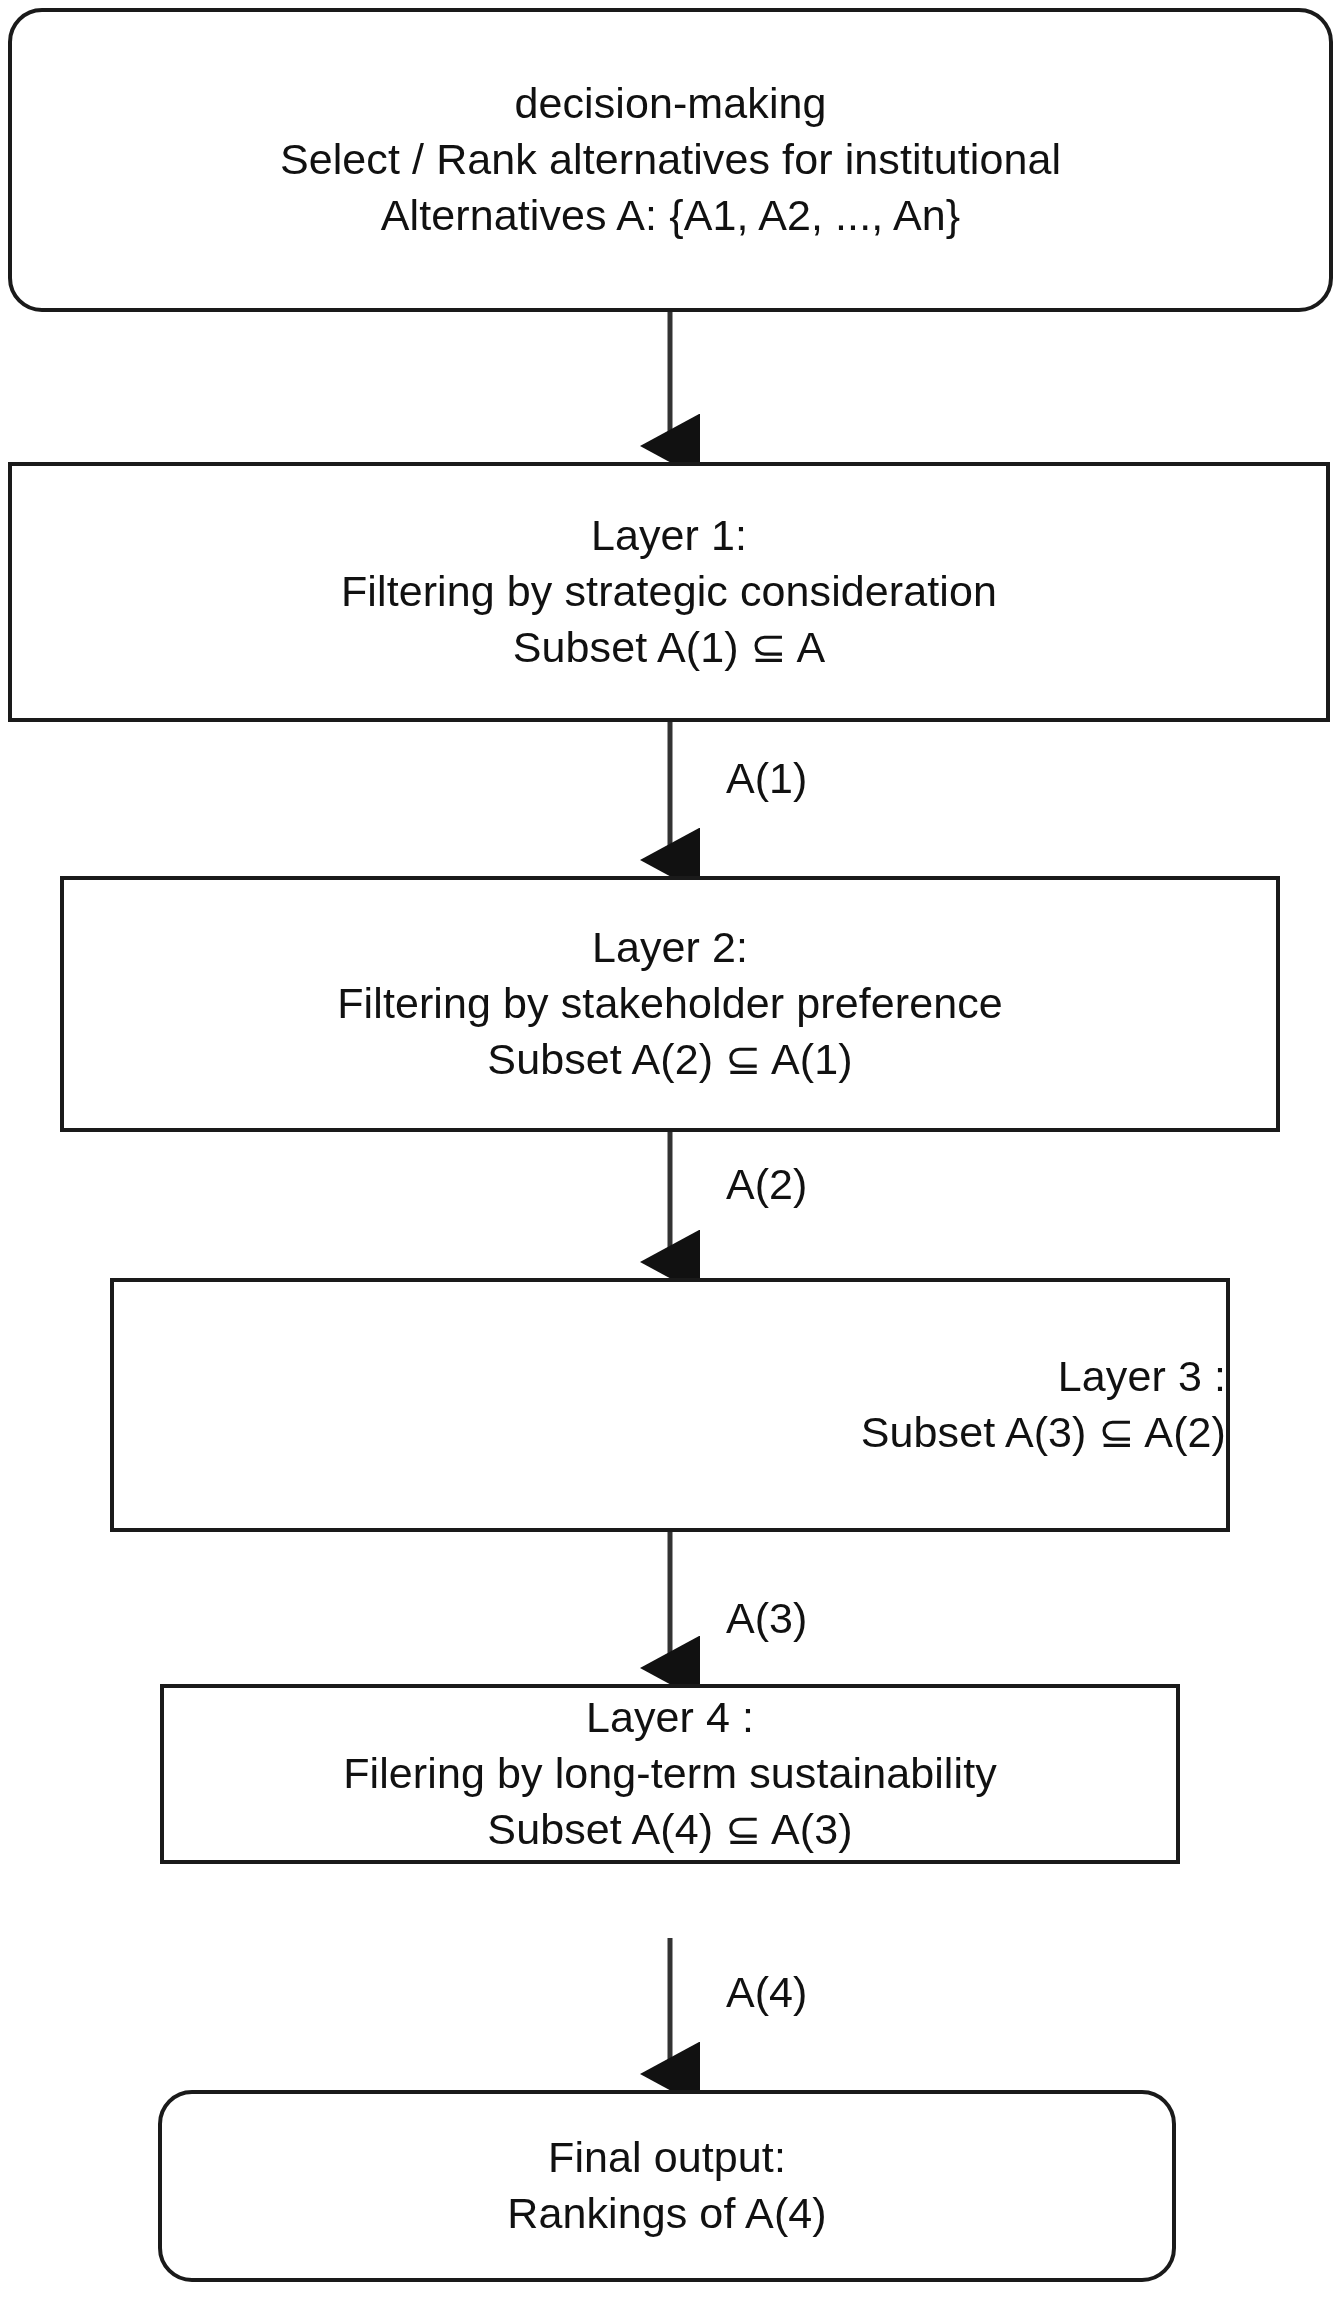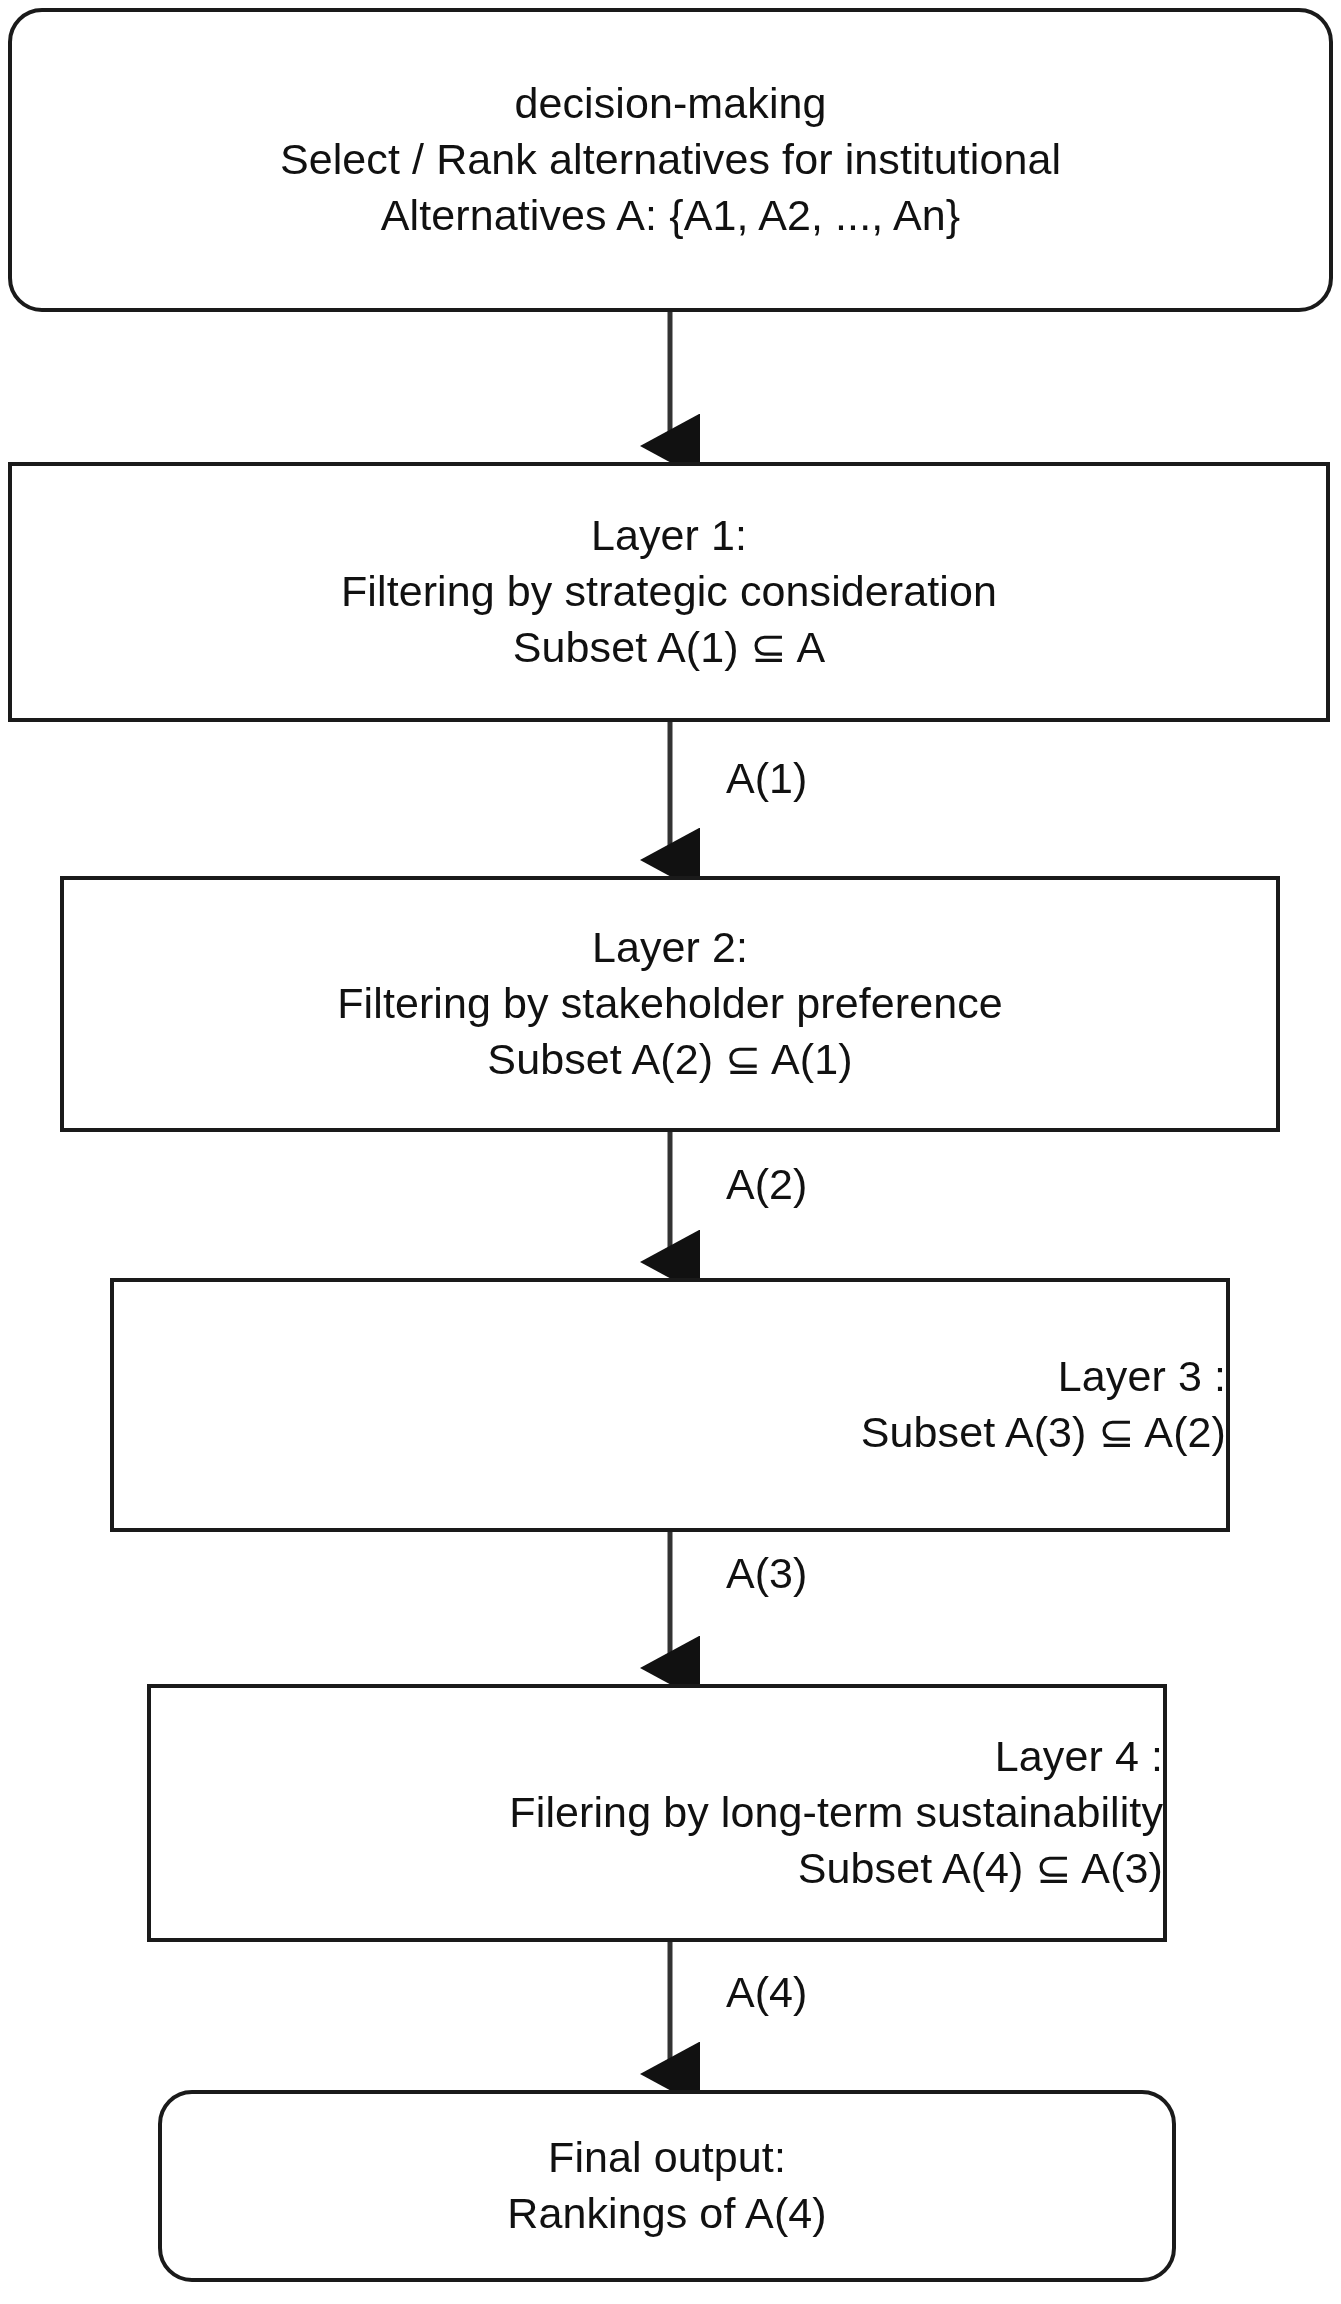--- a/index.html
+++ b/index.html
@@ -37,42 +37,42 @@
   .node .line {
     display: block;
     white-space: nowrap;
   }
 
   
   #node-start  { left: 8px;   top: 8px;    width: 1325px; height: 304px; }
   #node-layer1 { left: 8px;   top: 462px;  width: 1322px; height: 260px; }
   #node-layer2 { left: 60px;  top: 876px;  width: 1220px; height: 256px; }
   #node-layer3 { left: 110px; top: 1278px; width: 1120px; height: 254px; align-items: flex-end; }
-  #node-layer4 { left: 147px; top: 1684px; width: 1020px; height: 258px; align-items: flex-end; }
+  #node-layer4 { left: 160px; top: 1684px; width: 1020px; height: 180px; }
   #node-final  { left: 158px; top: 2090px; width: 1018px; height: 192px; }
 
   
   .connector {
     position: absolute;
     left: 0;
     top: 0;
     width: 1341px;
     height: 2304px;
     pointer-events: none;
   }
   .edge-label {
     position: absolute;
     font-family: "Liberation Sans", sans-serif;
     font-size: 43px;
     color: #111111;
     white-space: nowrap;
   }
   #label-a1 { left: 726px; top: 754px; }
   #label-a2 { left: 726px; top: 1160px; }
-  #label-a3 { left: 726px; top: 1549px; }
+  #label-a3 { left: 726px; top: 1594px; }
   #label-a4 { left: 726px; top: 1968px; }
 </style>
 </head>
 <body>
 
 <div id="canvas">
 
   <svg class="connector" viewBox="0 0 1341 2304" width="1341" height="2304" aria-hidden="true">
     <defs>
       <marker id="arrowhead" markerWidth="14" markerHeight="12" refX="6.5" refY="6" orient="auto" markerUnits="strokeWidth">

